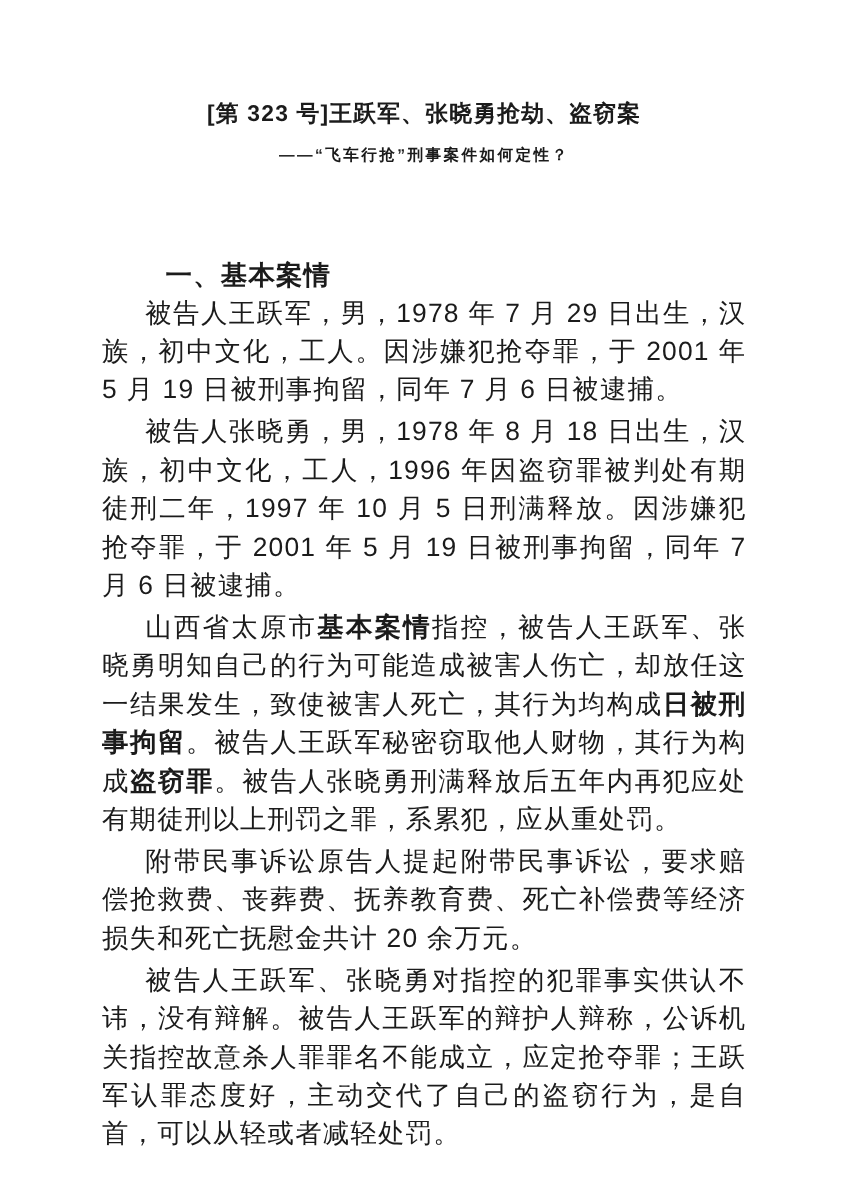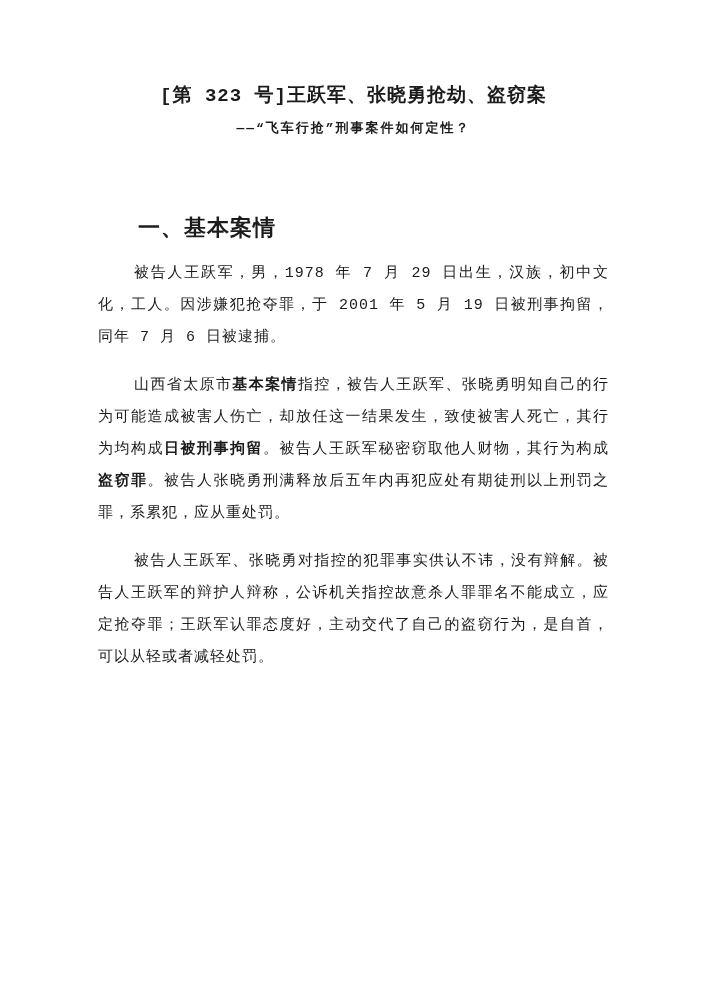--- a/index.html
+++ b/index.html
@@ -6,21 +6,21 @@
     margin: 0;
     padding: 0;
     background: #ffffff;
   }
   .page {
     position: relative;
     width: 671px;
     height: 999px;
     background: #ffffff;
     overflow: hidden;
-    font-family: Liberation Mono, monospace;
+    font-family: Liberation Sans, sans-serif;
     color: #1b1b1b;
   }
   .doc {
     position: absolute;
     left: 82px;
     top: 0;
     width: 543px;
   }
   .title-block {
     padding-top: 84px;
@@ -45,22 +45,22 @@
     padding-left: 56px;
     font-size: 22px;
     font-weight: bold;
     line-height: 24px;
     letter-spacing: 1px;
   }
   .body-paragraphs {
     margin-top: 3px;
   }
   .para {
-    margin: 16px;
-    font-size: 15px;
+    margin: 3px;
+    font-size: 22px;
     line-height: 32px;
     letter-spacing: 1px;
     text-align: justify;
     text-indent: 36px;
   }
   .para .bold {
     font-weight: bold;
   }
 </style>
 </head>
@@ -68,17 +68,19 @@
 
 <div class="page" style="background: rgb(255, 255, 255); color: rgb(27, 27, 27);">
   <div class="doc">
     <div class="title-block">
       <h1 class="case-title">[第 323 号]王跃军、张晓勇抢劫、盗窃案</h1>
       <h2 class="case-subtitle">——“飞车行抢”刑事案件如何定性？</h2>
     </div>
     <h3 class="section-heading">一、基本案情</h3>
     <div class="body-paragraphs">
         <p class="para"><span>被告人王跃军，男，1978 年 7 月 29 日出生，汉族，初中文化，工人。因涉嫌犯抢夺罪，于 2001 年 5 月 19 日被刑事拘留，同年 7 月 6 日被逮捕。</span></p>
+        <p class="para"><span>被告人张晓勇，男，1978 年 8 月 18 日出生，汉族，初中文化，工人，1996 年因盗窃罪被判处有期徒刑二年，1997 年 10 月 5 日刑满释放。因涉嫌犯抢夺罪，于 2001 年 5 月 19 日被刑事拘留，同年 7 月 6 日被逮捕。</span></p>
         <p class="para"><span>山西省太原市</span><span class="bold">基本案情</span><span>指控，被告人王跃军、张晓勇明知自己的行为可能造成被害人伤亡，却放任这一结果发生，致使被害人死亡，其行为均构成</span><span class="bold">日被刑事拘留</span><span>。被告人王跃军秘密窃取他人财物，其行为构成</span><span class="bold">盗窃罪</span><span>。被告人张晓勇刑满释放后五年内再犯应处有期徒刑以上刑罚之罪，系累犯，应从重处罚。</span></p>
+        <p class="para"><span>附带民事诉讼原告人提起附带民事诉讼，要求赔偿抢救费、丧葬费、抚养教育费、死亡补偿费等经济损失和死亡抚慰金共计 20 余万元。</span></p>
         <p class="para"><span>被告人王跃军、张晓勇对指控的犯罪事实供认不讳，没有辩解。被告人王跃军的辩护人辩称，公诉机关指控故意杀人罪罪名不能成立，应定抢夺罪；王跃军认罪态度好，主动交代了自己的盗窃行为，是自首，可以从轻或者减轻处罚。</span></p>
       </div>
   </div>
 </div>
 
 </body></html>

